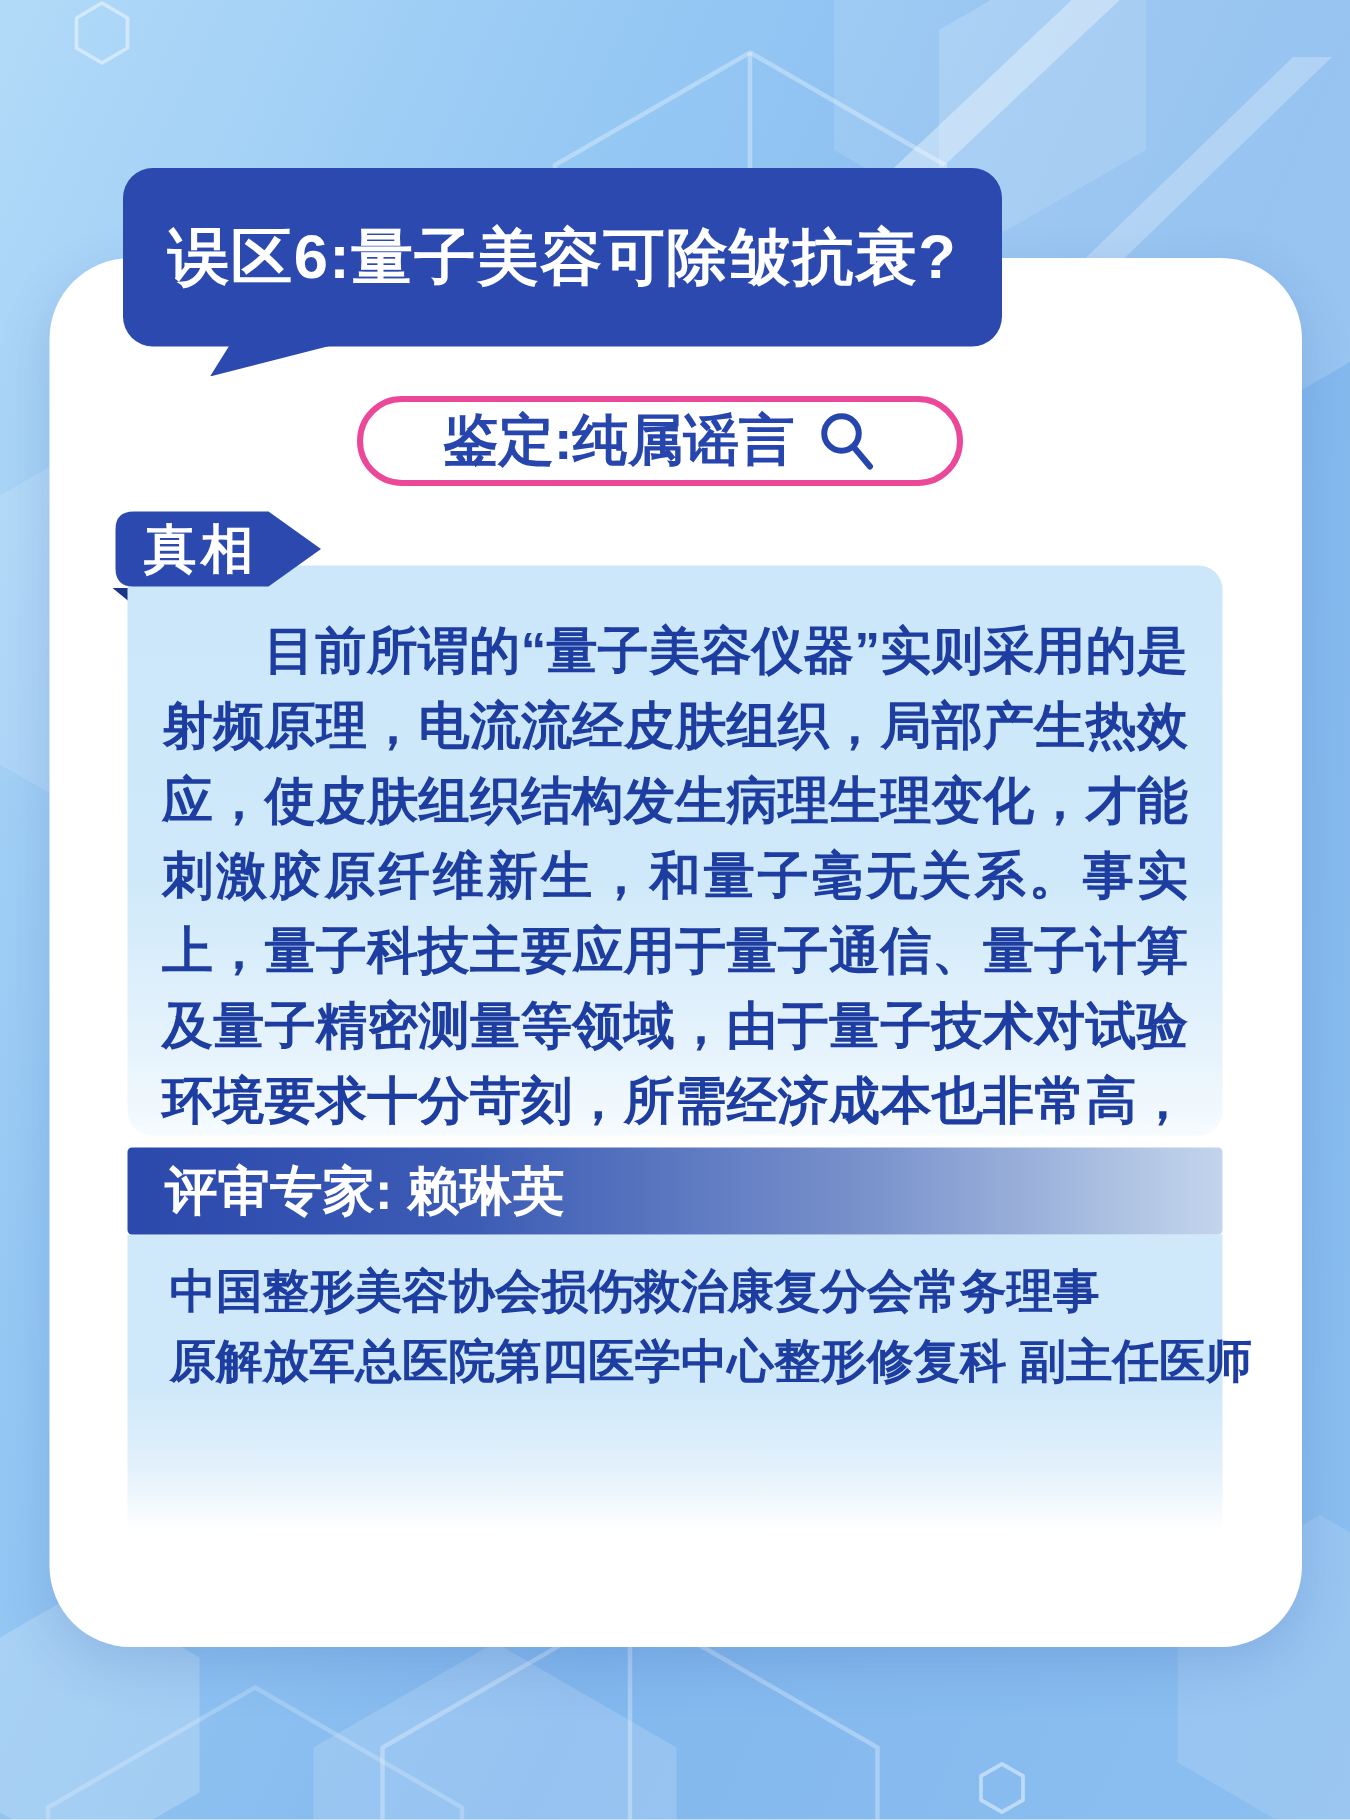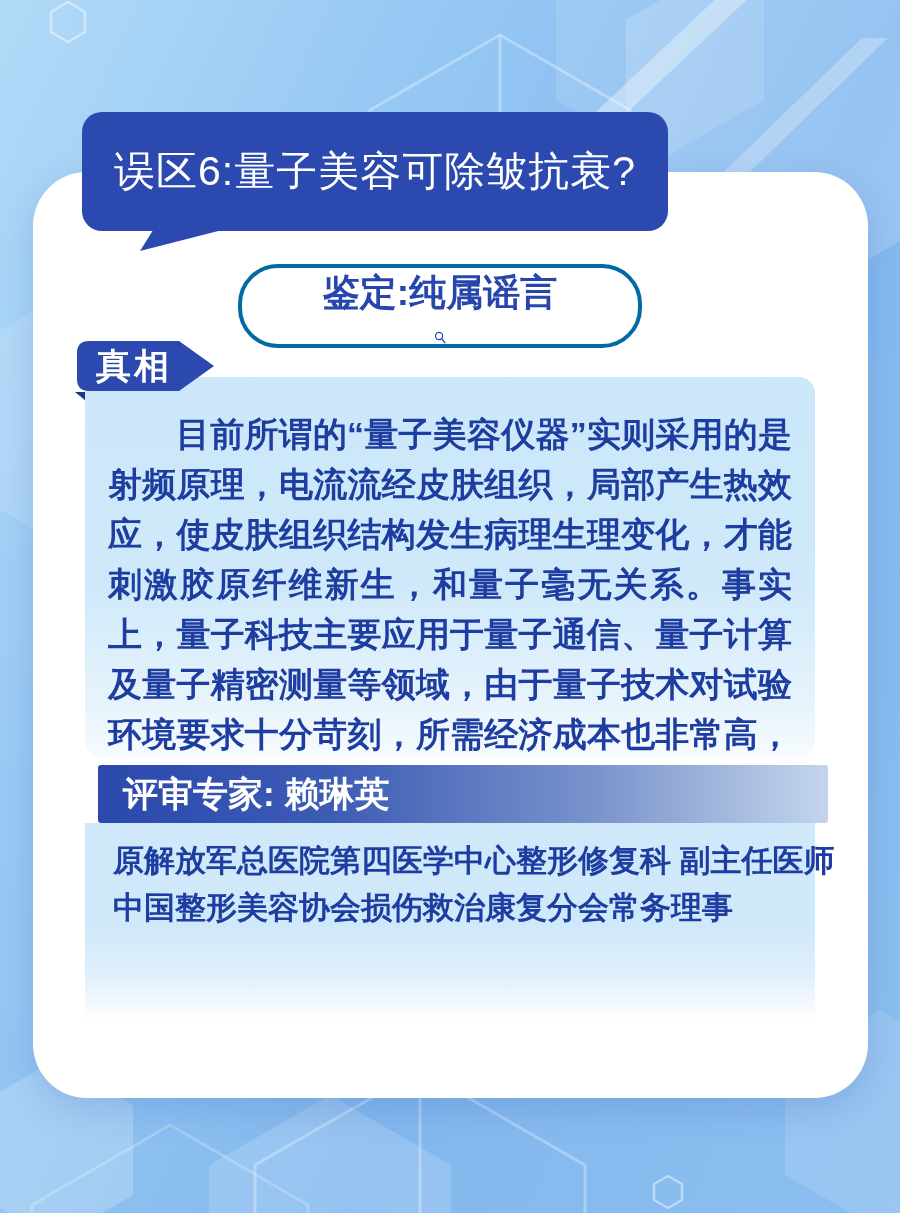--- a/index.html
+++ b/index.html
@@ -13,30 +13,30 @@
     position:absolute;left:33px;top:172px;width:835px;height:926px;
     background:#ffffff;border-radius:54px;z-index:1;
     box-shadow:0 12px 34px rgba(38,80,160,0.18);
   }
   .bubble{
     position:absolute;left:82px;top:112px;width:586px;height:119px;
     background:#2b49ae;border-radius:20px;z-index:3;
     display:flex;align-items:center;justify-content:center;
   }
   .bubble-title{
-    color:#ffffff;font-size:41px;font-weight:normal;letter-spacing:1px;white-space:nowrap;
+    color:#ffffff;font-size:41px;font-weight:bold;letter-spacing:1px;white-space:nowrap;
   }
   .bubble-tail{
     position:absolute;left:58px;bottom:-20px;width:90px;height:23px;
     background:#2b49ae;clip-path:polygon(0 100%,16% 0,100% 0);
   }
   .pill{
-    position:absolute;left:238px;top:264px;width:404px;height:84px;box-sizing:border-box;
-    background:#ffffff;border:4px solid #0369a1;border-radius:40px;z-index:3;
-    display:flex;align-items:center;justify-content:center;gap:13px;flex-direction:column;
+    position:absolute;left:238px;top:264px;width:404px;height:60px;box-sizing:border-box;
+    background:#ffffff;border:4px solid #ec4899;border-radius:40px;z-index:3;
+    display:flex;align-items:center;justify-content:center;gap:13px;
   }
   .pill-label{color:#2746ad;font-size:37px;font-weight:bold;white-space:nowrap;}
   .truth-tag{position:absolute;left:75px;top:339px;width:145px;height:54px;z-index:4;}
   .truth-tag svg{position:absolute;left:0;top:0;}
   .truth-tag-label{
     position:absolute;left:0;top:0;width:118px;height:54px;
     display:flex;align-items:center;justify-content:center;
     color:#ffffff;font-size:35px;font-weight:bold;letter-spacing:3px;font-family:Liberation Serif, serif;
   }
   .tag-fold{
@@ -49,21 +49,21 @@
     border-radius:16px;box-sizing:border-box;
   }
   .truth-body{
     padding:32px 23px 0 23px;
     color:#1d3da1;font-size:34px;font-weight:bold;line-height:50px;
     text-indent:68px;text-align:justify;
   }
   .banner{
     position:absolute;left:85px;top:765px;width:730px;height:58px;z-index:3;box-sizing:border-box;
     background:linear-gradient(90deg,#2b48ac 0%,#3d5cb5 32%,#7a93cc 68%,#c3d5ec 100%);
-    border-radius:3px;padding-left:25px;display:flex;align-items:center;margin-left:13px;
+    border-radius:3px;padding-left:25px;display:flex;align-items:center;
   }
   .banner-label{color:#ffffff;font-size:35px;font-weight:bold;white-space:nowrap;}
   .creds{
     position:absolute;left:85px;top:823px;width:730px;height:198px;z-index:2;box-sizing:border-box;
     background:linear-gradient(180deg,#cfe9fa 0%,#cfe9fa 52%,#e2f0fb 78%,rgba(255,255,255,0) 100%);
     padding:14px 0 0 28px;
   }
   .cred-line{color:#1d3da1;font-size:31px;font-weight:bold;line-height:47px;white-space:nowrap;}
 </style>
 </head>
@@ -122,15 +122,15 @@
 
 <div class="truth-box">
   <div class="truth-body">目前所谓的“量子美容仪器”实则采用的是射频原理，电流流经皮肤组织，局部产生热效应，使皮肤组织结构发生病理生理变化，才能刺激胶原纤维新生，和量子毫无关系。事实上，量子科技主要应用于量子通信、量子计算及量子精密测量等领域，由于量子技术对试验环境要求十分苛刻，所需经济成本也非常高，目前量子科技还难以普遍应用于民用领域。</div>
 </div>
 
 <div class="banner">
   <span class="banner-label">评审专家: 赖琳英</span>
 </div>
 
 <div class="creds">
+  <div class="cred-line">中国整形美容协会损伤救治康复分会常务理事</div>
   <div class="cred-line">原解放军总医院第四医学中心整形修复科 副主任医师</div>
-  <div class="cred-line">中国整形美容协会损伤救治康复分会常务理事</div>
 </div>
 
 </body></html>

